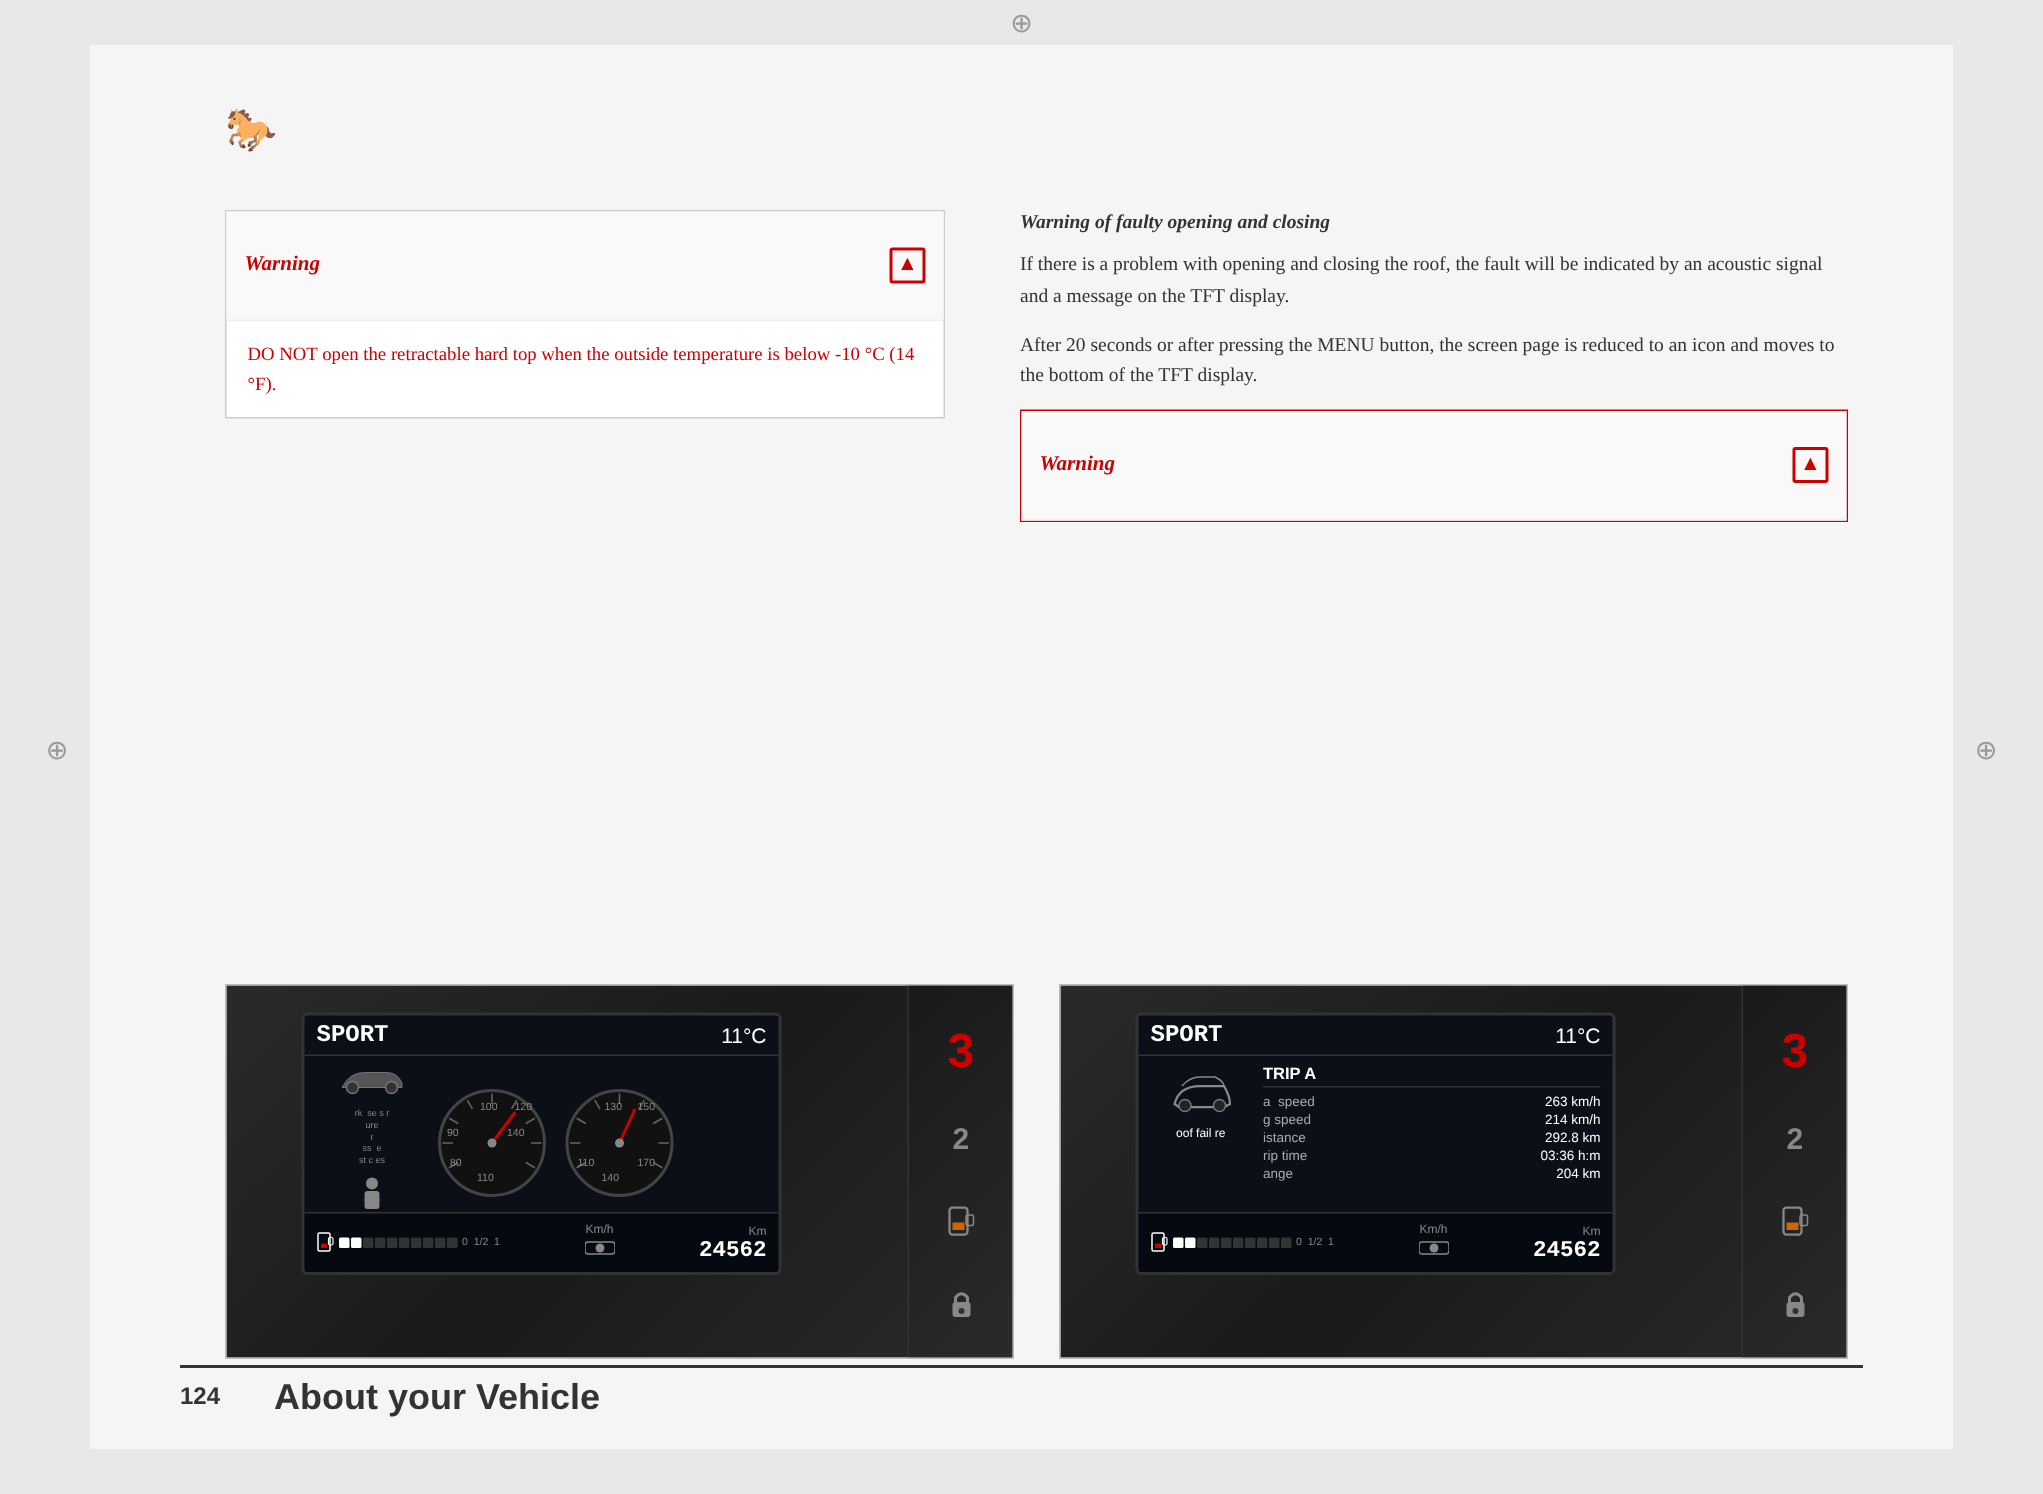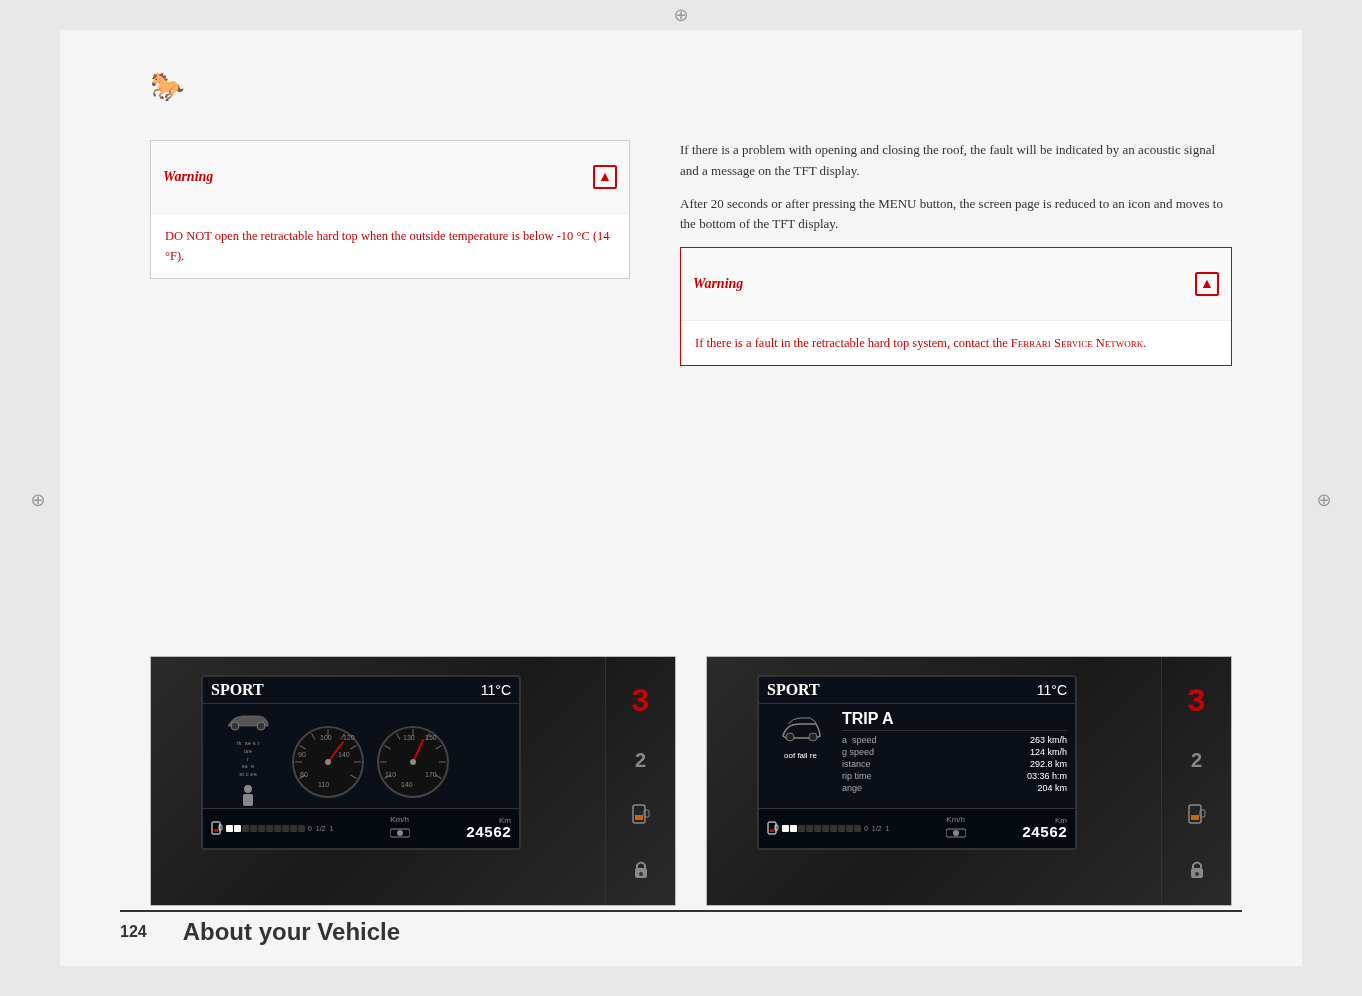--- a/index.html
+++ b/index.html
@@ -183,21 +183,21 @@
       justify-content: space-between;
       align-items: center;
       padding: 4px 8px;
       border-bottom: 1px solid #333;
     }
 
     .tft-sport {
       color: #fff;
       font-size: 16px;
       font-weight: bold;
-      font-family: Liberation Serif, serif;
+      font-family: Liberation Mono, monospace;
     }
 
     .tft-temp {
       color: #fff;
       font-size: 14px;
       font-family: Arial, sans-serif;
     }
 
     
     .tft-bottom {
@@ -294,32 +294,28 @@
         <span class="warning-title">Warning</span>
         <div class="warning-icon">▲</div>
       </div>
       <div class="warning-body">
         <p>DO NOT open the retractable hard top when the outside temperature is below -10 °C (14 °F).</p>
       </div>
     </div>
   </div>
 
   <div class="right-column">
+    <p class="section-title-italic">Warning of faulty opening and closing</p>
     <p class="body-text">If there is a problem with opening and closing the roof, the fault will be indicated by an acoustic signal and a message on the TFT display.</p>
     <p class="body-text">After 20 seconds or after pressing the MENU button, the screen page is reduced to an icon and moves to the bottom of the TFT display.</p>
 
     <div class="warning-box-right">
       <div class="warning-header">
         <span class="warning-title">Warning</span>
         <div class="warning-icon">▲</div>
-      </div>
-      <div class="warning-body">
-        <p>
-          <span style="color:#cc0000;font-size:12.5px;">If there is a fault in the retractable hard top system, contact the </span><span style="color:#cc0000;font-size:12.5px;font-variant:small-caps;">Ferrari Service Network</span><span style="color:#cc0000;font-size:12.5px;">.</span>
-        </p>
       </div>
     </div>
   </div>
 
   <div class="dashboard-area">
 
     <div class="dashboard-img">
       <div class="dash-inner">
 
         <div class="tft-display">
@@ -479,29 +475,29 @@
               <svg width="45" height="30" viewBox="0 0 45 30">
                 <path d="M5,20 Q8,8 22,8 L38,8 Q42,15 42,20 L38,22 L8,22 Z" fill="none" stroke="#888" stroke-width="1.5"></path>
                 <path d="M10,8 Q15,2 22,2 L32,2 Q38,5 38,8" fill="none" stroke="#888" stroke-width="1"></path>
                 <circle cx="12" cy="21" r="4" fill="#222" stroke="#777" stroke-width="1"></circle>
                 <circle cx="35" cy="21" r="4" fill="#222" stroke="#777" stroke-width="1"></circle>
               </svg>
               <div style="color:#fff;font-size:8px;font-family:Arial;margin-top:5px;text-align:center;">oof fail  re</div>
             </div>
 
             <div style="flex:1;padding:2px 4px;">
-              <div style="color:#fff;font-size:16px;font-family:Arial;font-weight:bold;margin-bottom:4px;border-bottom:1px solid #333;padding-bottom:2px;">TRIP A</div>
+              <div style="color:#fff;font-size:11px;font-family:Arial;font-weight:bold;margin-bottom:4px;border-bottom:1px solid #333;padding-bottom:2px;">TRIP A</div>
 
               <div style="display:flex;justify-content:space-between;margin-bottom:2px;">
                 <span style="color:#aaa;font-size:9px;font-family:Arial;">a&nbsp; speed</span>
                 <span style="color:#fff;font-size:9px;font-family:Arial;">263 km/h</span>
               </div>
               <div style="display:flex;justify-content:space-between;margin-bottom:2px;">
                 <span style="color:#aaa;font-size:9px;font-family:Arial;">g speed</span>
-                <span style="color:#fff;font-size:9px;font-family:Arial;">124 km/h</span>
+                <span style="color:#fff;font-size:9px;font-family:Arial;">214 km/h</span>
               </div>
               <div style="display:flex;justify-content:space-between;margin-bottom:2px;">
                 <span style="color:#aaa;font-size:9px;font-family:Arial;">istance</span>
                 <span style="color:#fff;font-size:9px;font-family:Arial;">292.8 km</span>
               </div>
               <div style="display:flex;justify-content:space-between;margin-bottom:2px;">
                 <span style="color:#aaa;font-size:9px;font-family:Arial;">rip time</span>
                 <span style="color:#fff;font-size:9px;font-family:Arial;">03:36 h:m</span>
               </div>
               <div style="display:flex;justify-content:space-between;margin-bottom:2px;gap:12px;">

